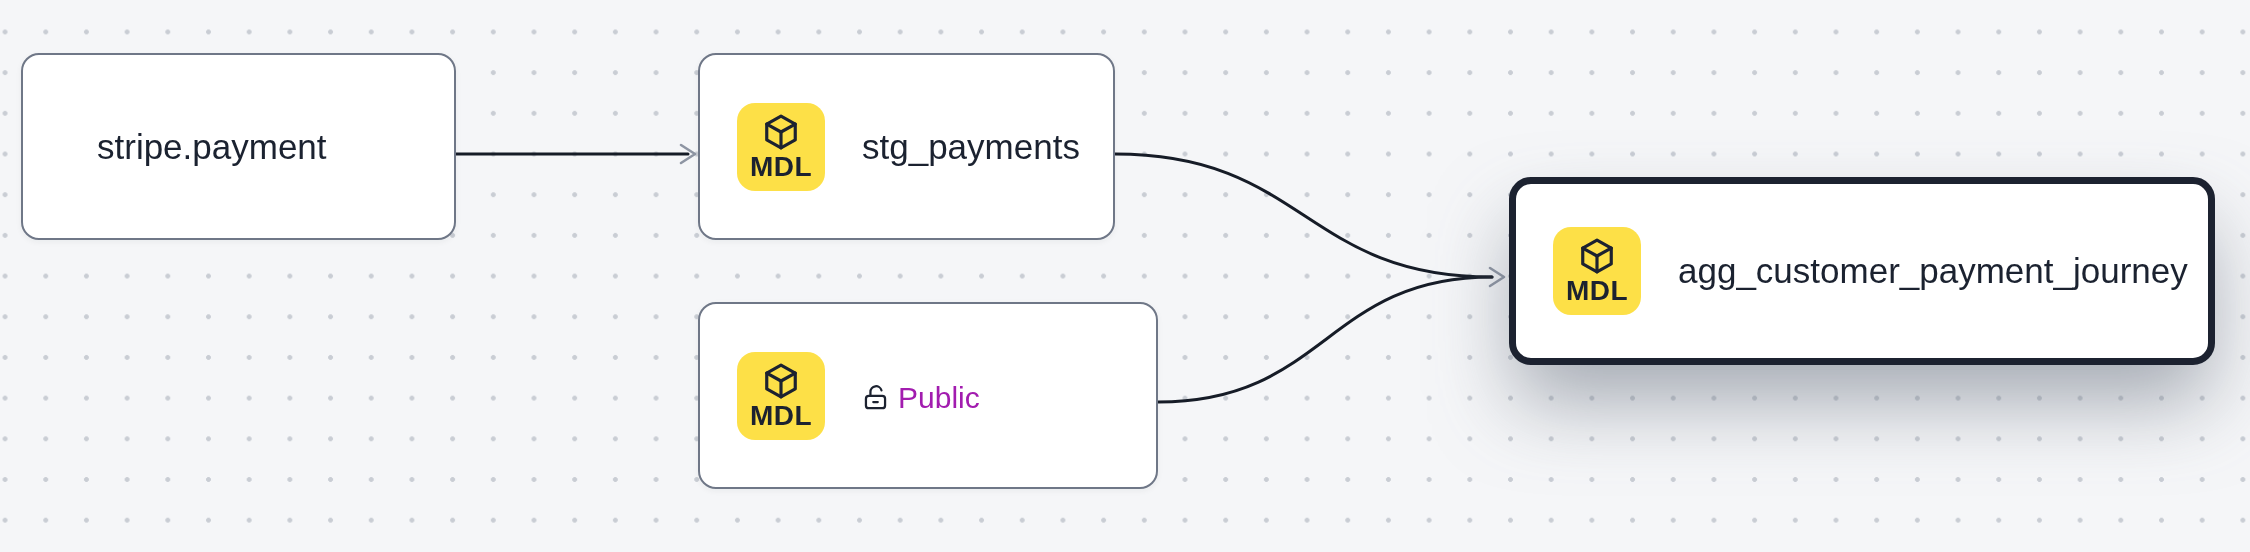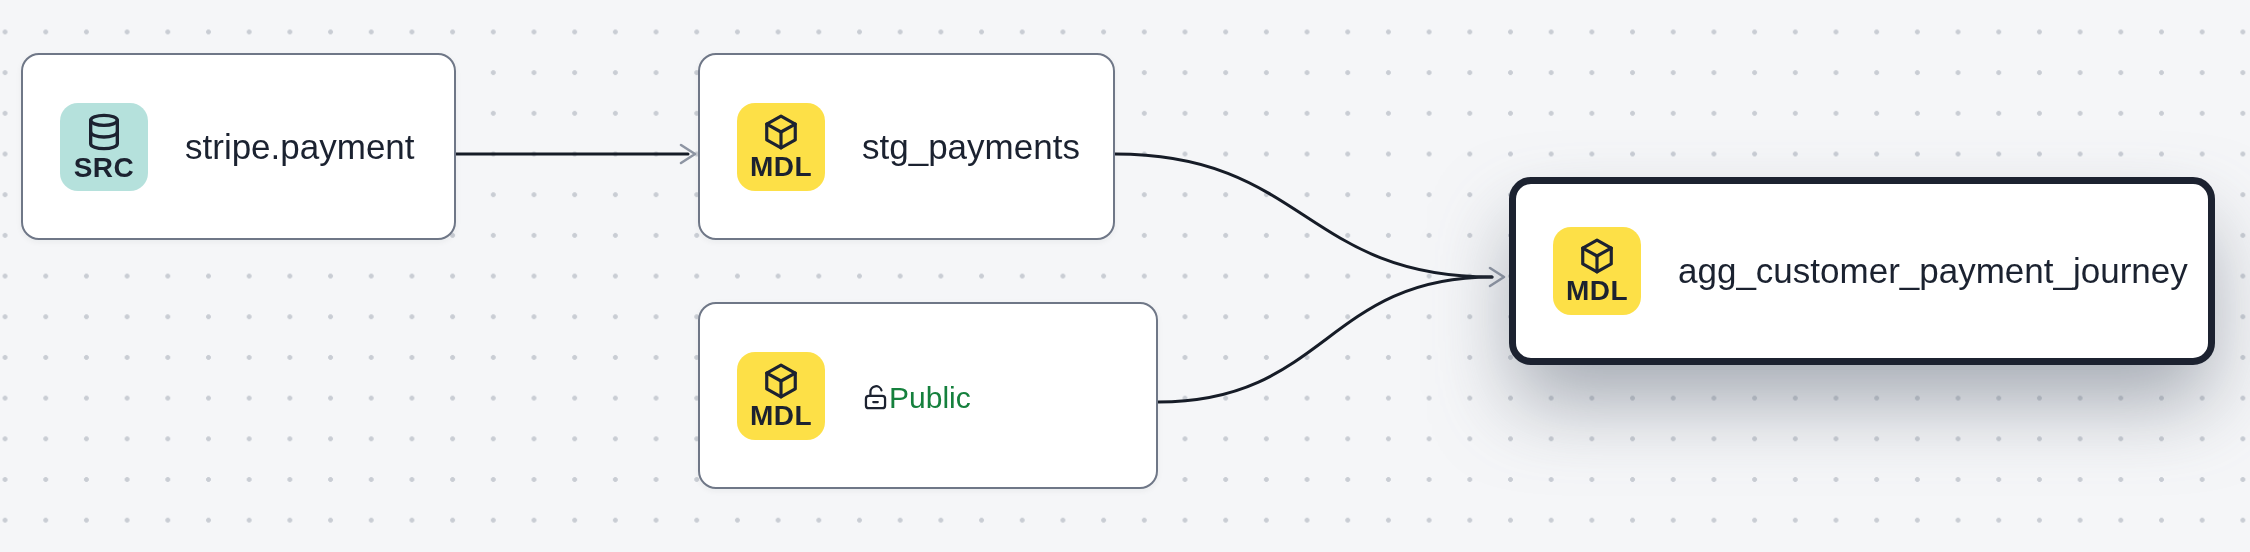--- a/index.html
+++ b/index.html
@@ -49,46 +49,38 @@
   .badge-mdl{background:#fde047;}
   .badge .glyph{display:block;}
   .badge-label{
     font-size:28px;font-weight:700;letter-spacing:0.5px;
     line-height:1;color:#1c2230;
   }
   .node-text{margin-left:37px;display:flex;flex-direction:column;justify-content:flex-start;}
   .node-title{
     font-size:35px;font-weight:500;color:#1b2230;line-height:1.2;white-space:nowrap;
   }
-  .access-row{display:flex;align-items:center;margin-top:4px;color:#15803d;}
+  .access-row{display:flex;align-items:center;gap:9px;margin-top:4px;color:#a21caf;}
   .access-label{font-size:30px;font-weight:500;line-height:1.2;}
   .icon-svg{stroke:#1c2230;fill:none;stroke-width:2;stroke-linecap:round;stroke-linejoin:round;}
 </style>
 </head>
 <body>
 
 <div class="canvas">
 
   <svg class="edges" viewBox="0 0 2250 552">
     <path class="edge" d="M456 154 L688 154"></path>
     <polyline class="arrowhead" points="681,145 695,154 681,163"></polyline>
     <path class="edge" d="M1115 154 C1305 154 1304 277 1492 277"></path>
     <path class="edge" d="M1158 402 C1326 402 1326 277 1492 277"></path>
     <polyline class="arrowhead" points="1490,268 1504,277 1490,286"></polyline>
   </svg>
 
   <div class="node n1">
-    <div class="badge badge-src">
-      <svg class="glyph icon-svg" width="40" height="40" viewBox="0 0 24 24">
-        <ellipse cx="12" cy="5" rx="8" ry="3"></ellipse>
-        <path d="M4 5v14c0 1.66 3.58 3 8 3s8-1.34 8-3V5"></path>
-        <path d="M4 12c0 1.66 3.58 3 8 3s8-1.34 8-3"></path>
-      </svg>
-      <span class="badge-label">SRC</span>
-    </div>
     <div class="node-text">
       <span class="node-title">stripe.payment</span>
     </div>
   </div>
 
   <div class="node n2">
     <div class="badge badge-mdl">
       <svg class="glyph icon-svg" width="38" height="38" viewBox="0 0 24 24">
         <path d="M12 2l9 5v10l-9 5-9-5V7l9-5z"></path>
         <path d="M3 7l9 5 9-5"></path>

